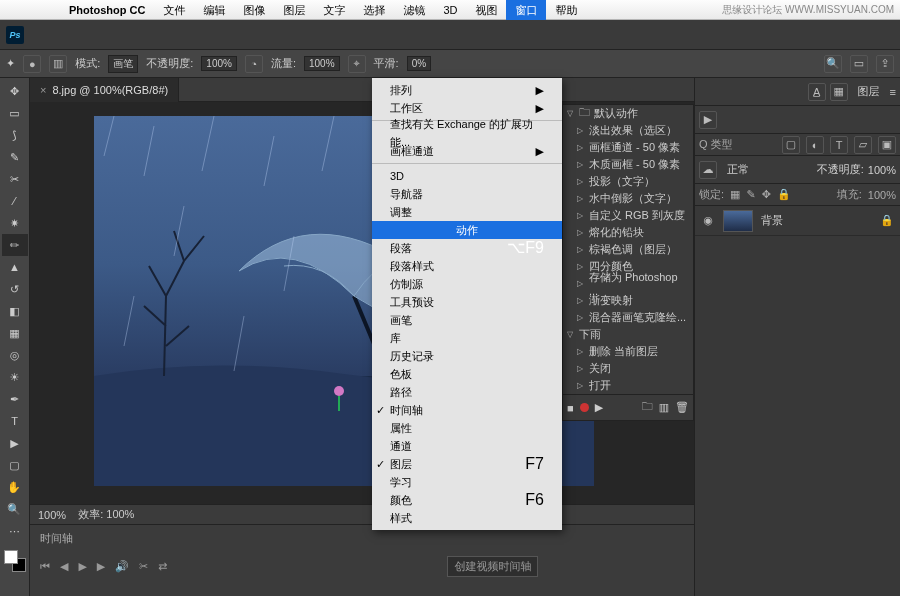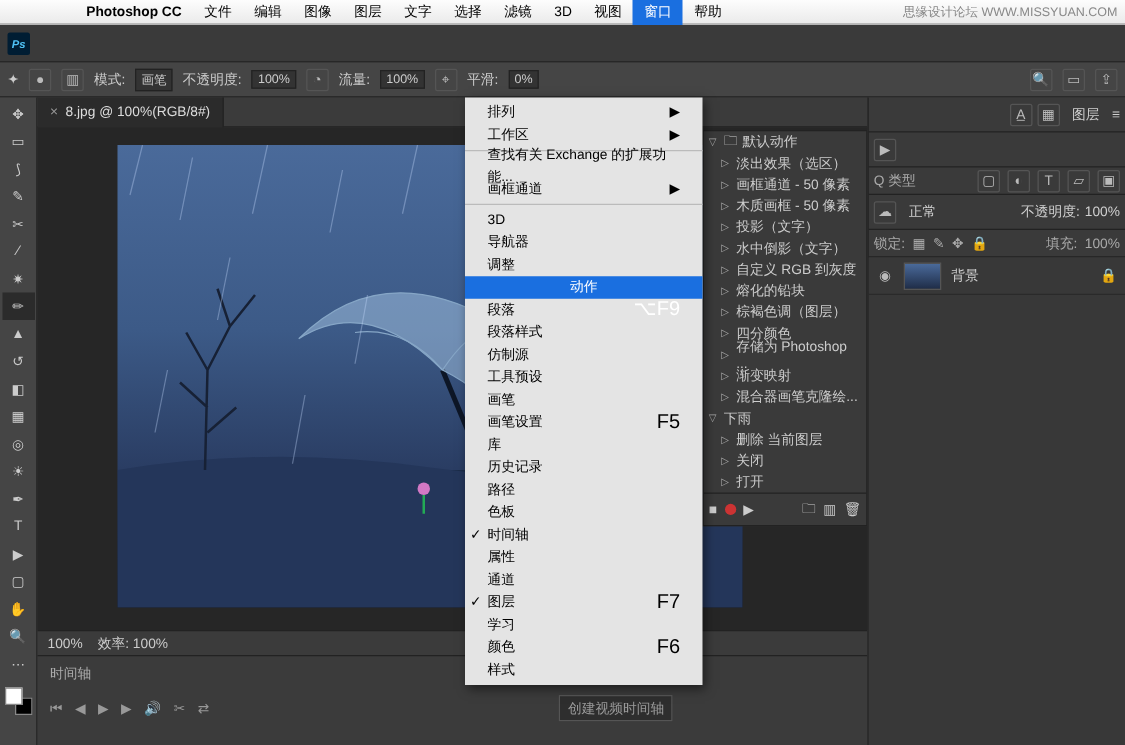--- a/index.html
+++ b/index.html
@@ -291,34 +291,30 @@
       <div class="mitem">
         <span>仿制源</span>
       </div>
       <div class="mitem">
         <span>工具预设</span>
       </div>
       <div class="mitem">
         <span>画笔</span>
       </div>
       <div class="mitem">
-        <span>画笔设置</span>
-        <span class="shortcut">F5</span>
-      </div>
-      <div class="mitem">
         <span>库</span>
       </div>
       <div class="mitem">
         <span>历史记录</span>
       </div>
       <div class="mitem">
+        <span>色板</span>
+      </div>
+      <div class="mitem">
         <span>路径</span>
-      </div>
-      <div class="mitem">
-        <span>色板</span>
       </div>
       <div class="mitem">
         <span class="chk">✓</span>
         <span>时间轴</span>
       </div>
       <div class="mitem">
         <span>属性</span>
       </div>
       <div class="mitem">
         <span>通道</span>

